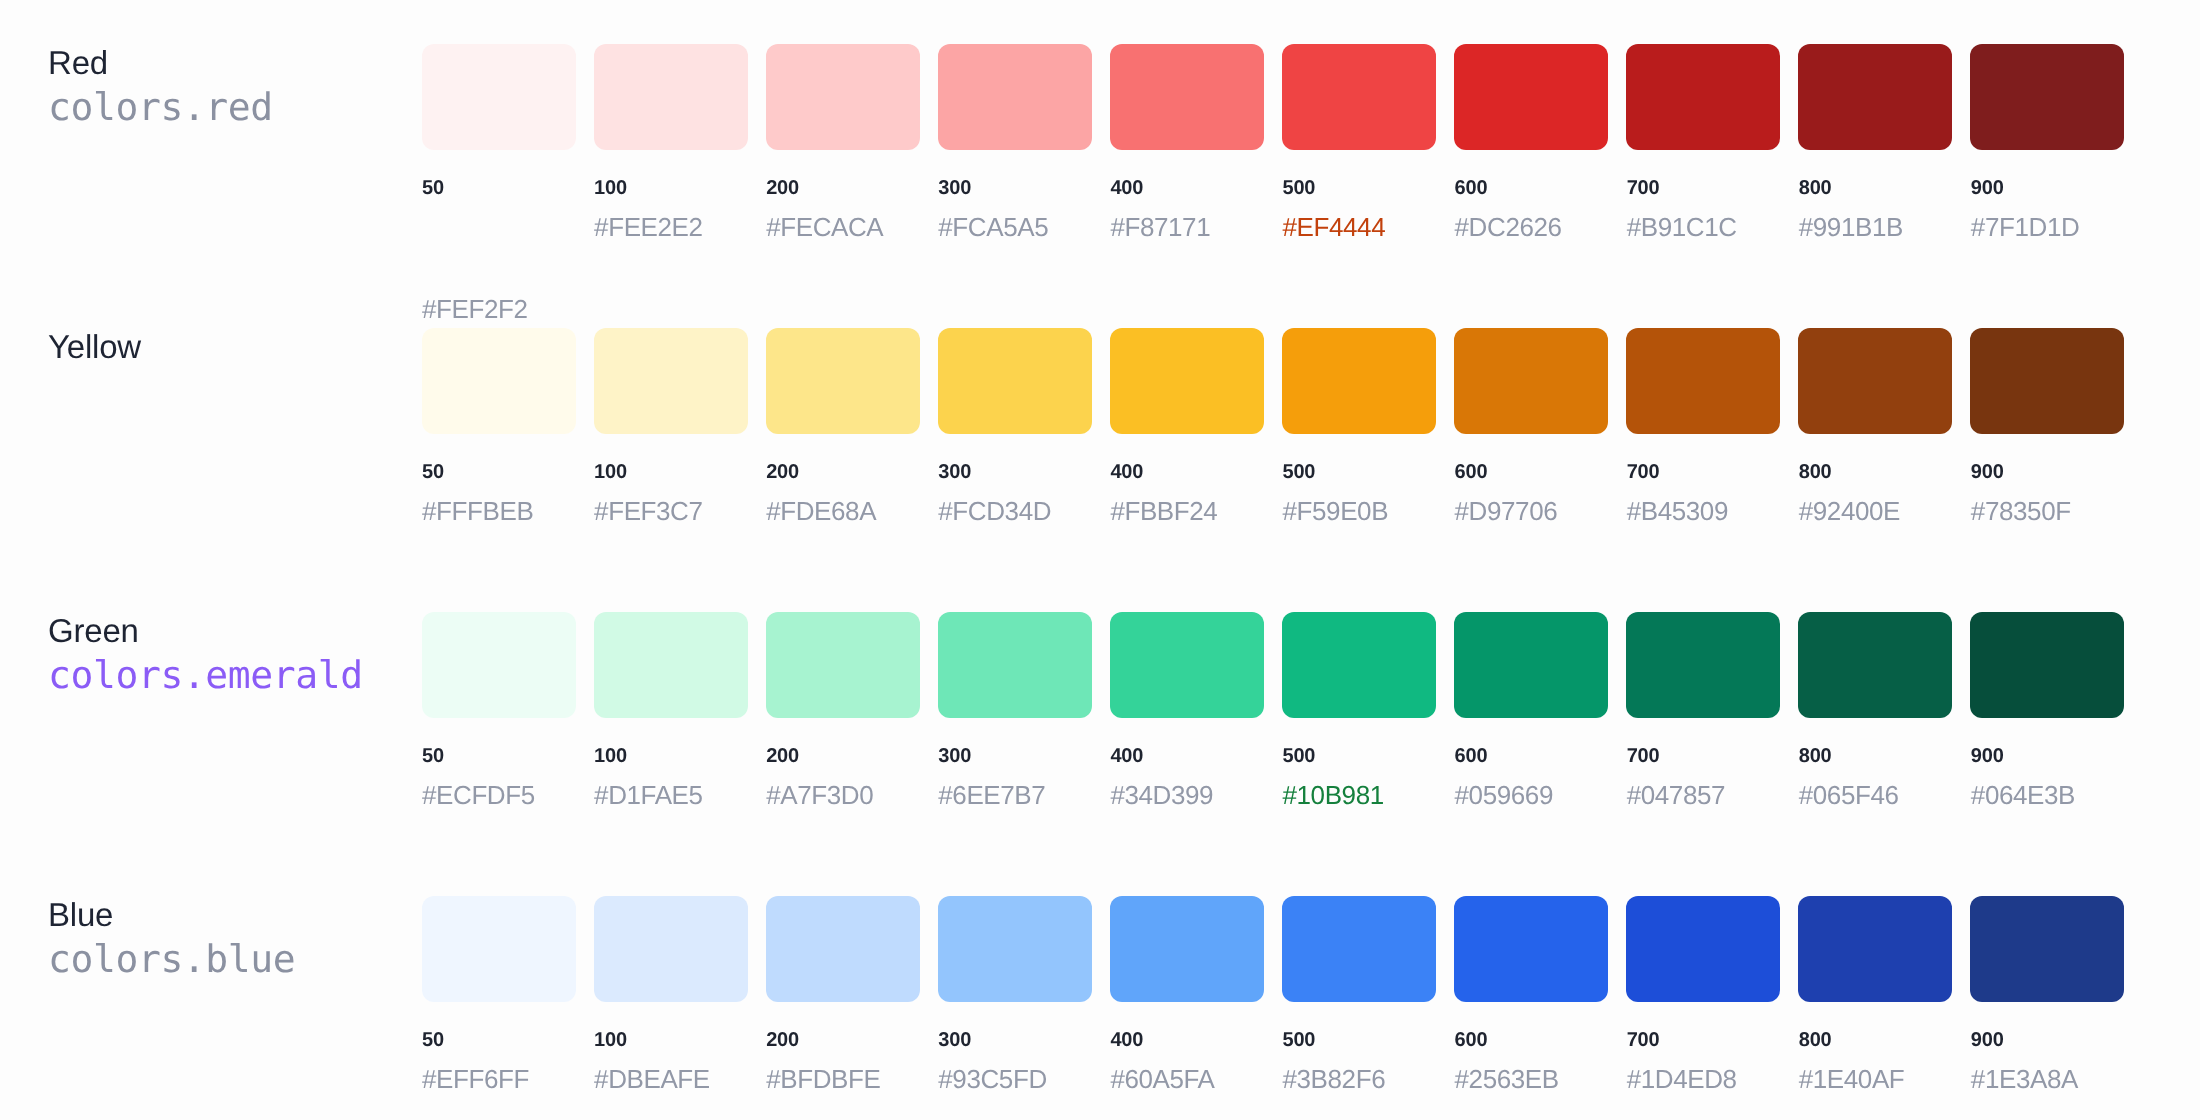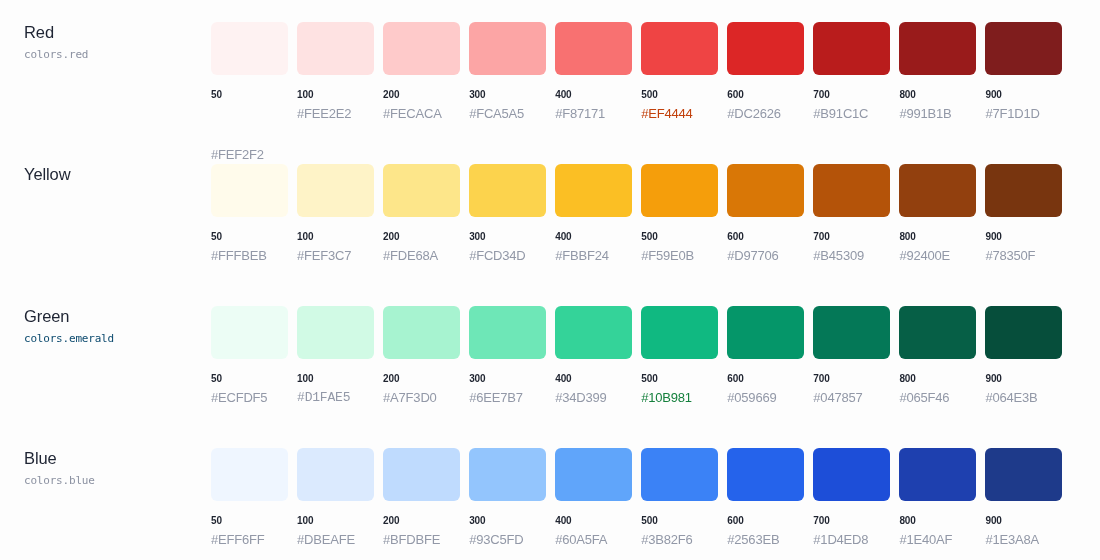--- a/index.html
+++ b/index.html
@@ -32,21 +32,21 @@
   }
   .ramp-name {
     font-size:16.5px;
     font-weight:normal;
     color:#1e2433;
     letter-spacing:-0.1px;
     line-height:20px;
   }
   .ramp-token {
     font-family:"DejaVu Sans Mono", monospace;
-    font-size:11px;
+    font-size:19px;
     color:#8b91a1;
     line-height:19px;
     margin-top:3px;
     letter-spacing:-0.2px;
   }
 
   .swatch-strip {
     flex:1 1 auto;
     display:flex;
     gap:9.4px;
@@ -193,32 +193,32 @@
         <div class="swatch-cell">
           <div class="swatch-chip" style="background: rgb(120, 53, 15);"></div>
           <div class="swatch-step" style="color: rgb(31, 36, 48);">900</div>
           <div class="swatch-hex" style="color: rgb(146, 152, 167);">#78350F</div>
         </div>
       </div>
     </div>
     <div class="ramp-row r2">
       <div class="ramp-label">
         <div class="ramp-name" style="color: rgb(30, 36, 51);">Green</div>
-        <div class="ramp-token" style="color: #0c4a6e;">colors.emerald</div>
+        <div class="ramp-token" style="color: #8b5cf6;">colors.emerald</div>
       </div>
       <div class="swatch-strip">
         <div class="swatch-cell">
           <div class="swatch-chip" style="background: rgb(236, 253, 245);"></div>
           <div class="swatch-step" style="color: rgb(31, 36, 48);">50</div>
           <div class="swatch-hex" style="color: rgb(146, 152, 167);">#ECFDF5</div>
         </div>
         <div class="swatch-cell">
           <div class="swatch-chip" style="background: rgb(209, 250, 229);"></div>
           <div class="swatch-step" style="color: rgb(31, 36, 48);">100</div>
-          <div class="swatch-hex" style="color: rgb(146, 152, 167); font-family: Liberation Mono, monospace;">#D1FAE5</div>
+          <div class="swatch-hex" style="color: rgb(146, 152, 167);">#D1FAE5</div>
         </div>
         <div class="swatch-cell">
           <div class="swatch-chip" style="background: rgb(167, 243, 208);"></div>
           <div class="swatch-step" style="color: rgb(31, 36, 48);">200</div>
           <div class="swatch-hex" style="color: rgb(146, 152, 167);">#A7F3D0</div>
         </div>
         <div class="swatch-cell">
           <div class="swatch-chip" style="background: rgb(110, 231, 183);"></div>
           <div class="swatch-step" style="color: rgb(31, 36, 48);">300</div>
           <div class="swatch-hex" style="color: rgb(146, 152, 167);">#6EE7B7</div>

